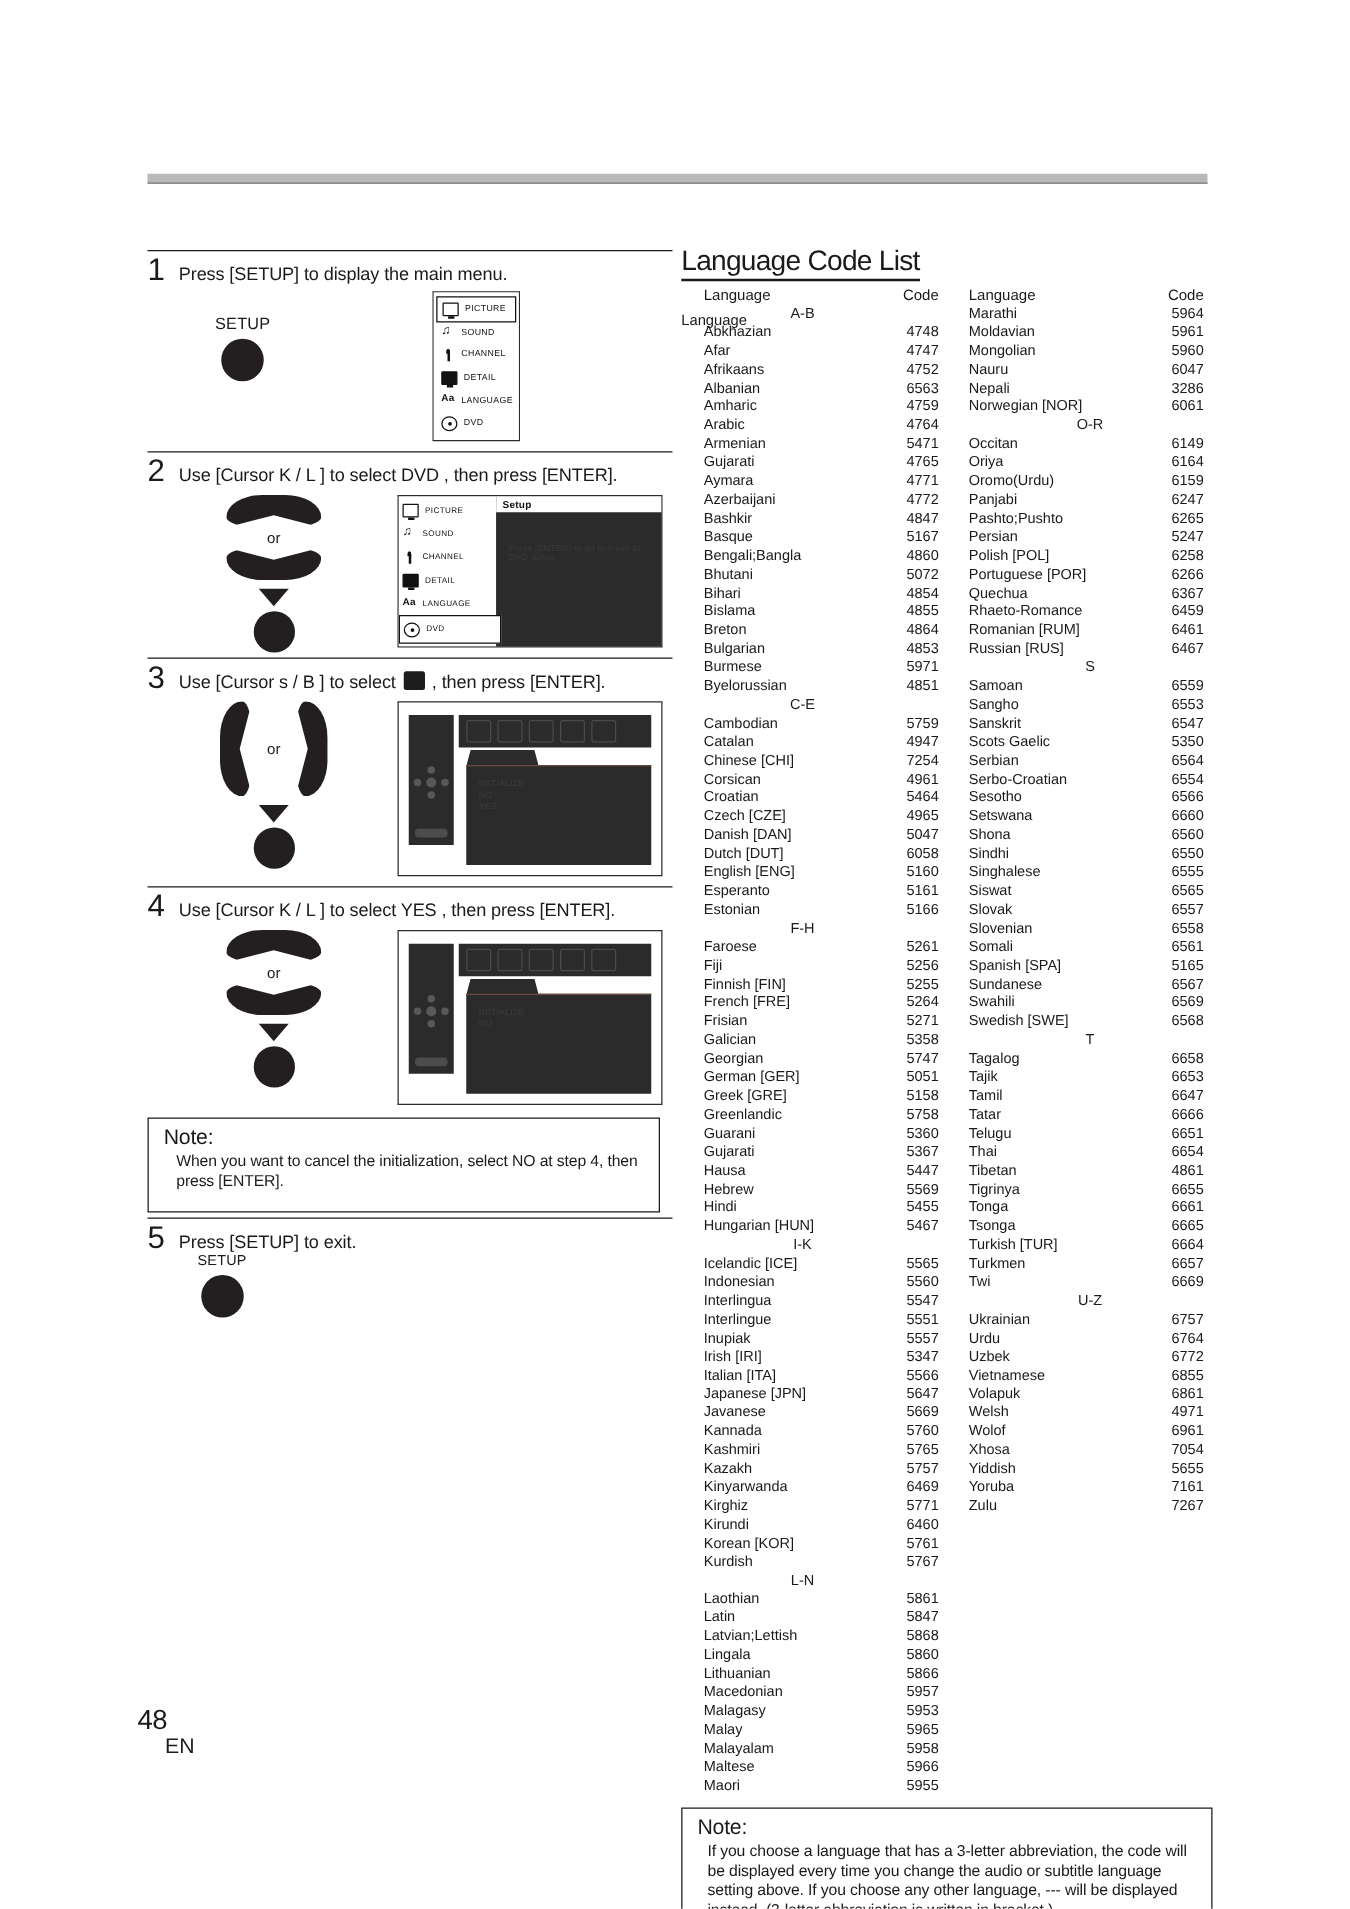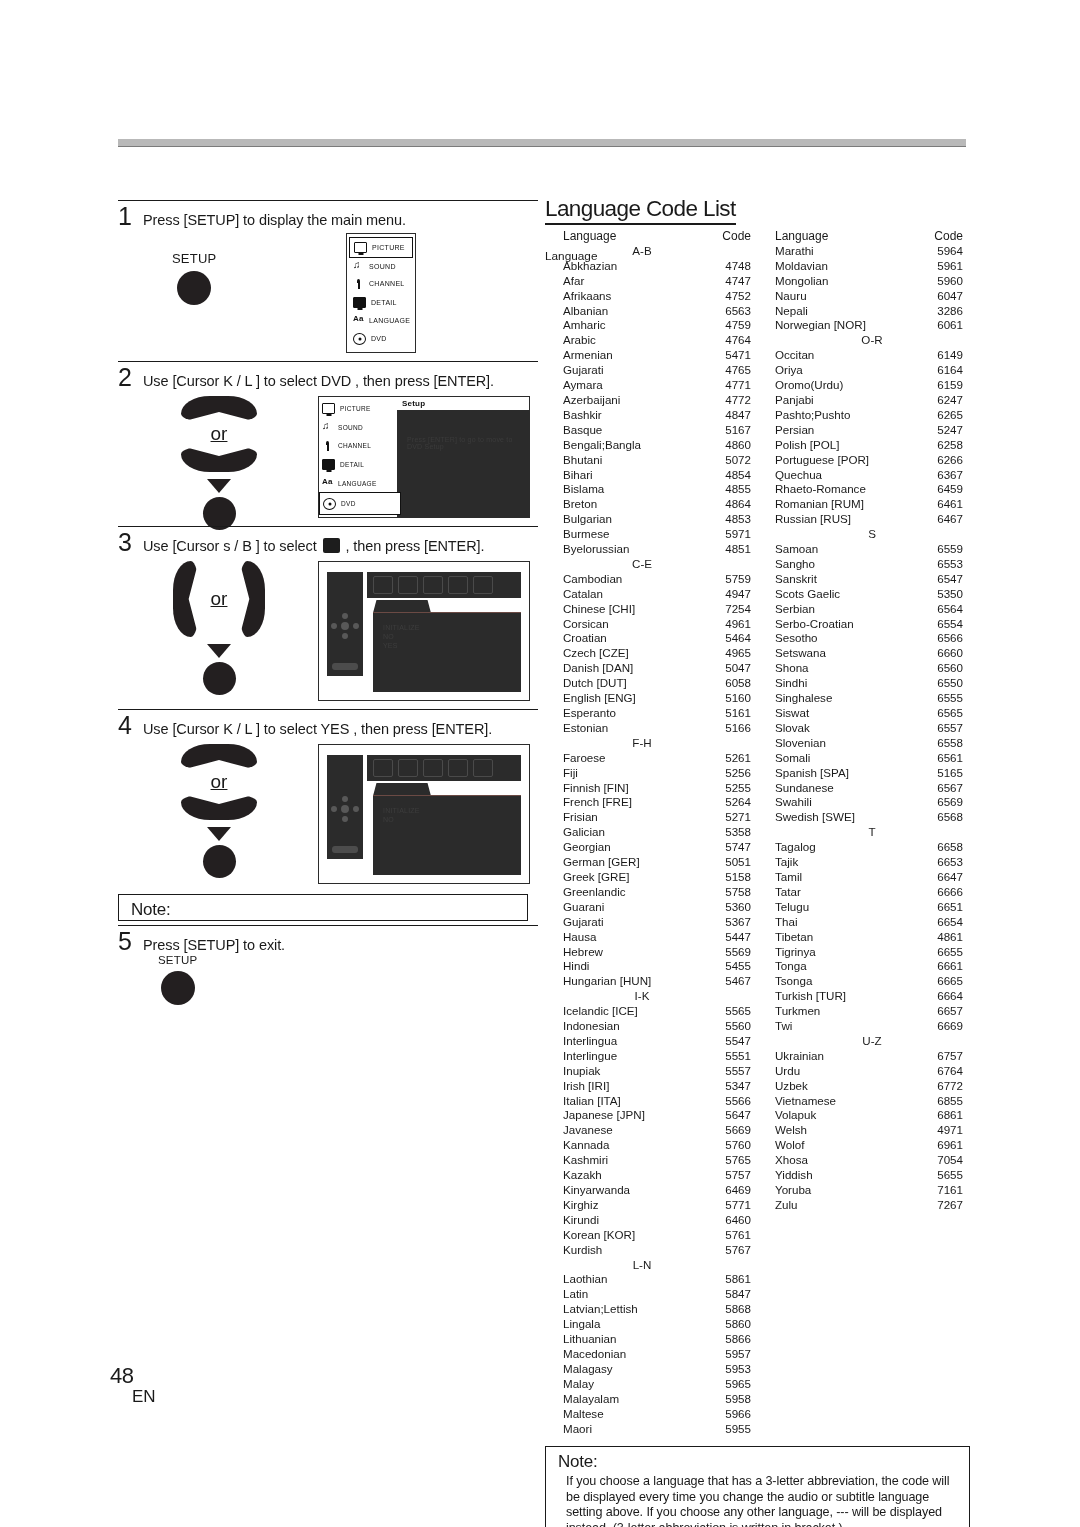--- a/index.html
+++ b/index.html
@@ -103,21 +103,21 @@
   #step1 .step-body { height: 128px; }
   #step5 .step-body { height: 62px; }
 
   
   .keys {
     position: absolute;
     left: 42px; top: 6px;
     width: 118px;
     text-align: center;
   }
-  .or-label { font-size: 19px; margin: 1px 0; text-decoration: underline; }
+  .or-label { font-size: 12px; margin: 1px 0; }
   .arc-up, .arc-dn {
     width: 76px; height: 26px;
     background: #231f20;
     margin: 0 auto;
   }
   .arc-up { border-radius: 50% 50% 46% 46% / 90% 90% 42% 42%;
             clip-path: polygon(0 0,100% 0,100% 100%,50% 62%,0 100%); }
   .arc-dn { border-radius: 46% 46% 50% 50% / 42% 42% 90% 90%;
             clip-path: polygon(0 0,50% 38%,100% 0,100% 100%,0 100%); }
   .arc-row { display: flex; justify-content: center; align-items: center; gap: 12px; }
@@ -264,21 +264,21 @@
     border-top: 1px solid #6b4a44;
     padding: 10px 0 0 10px;
   }
   .osd-dvd .panel .ln {
     font-size: 7px; color: #3d3d3d; line-height: 9px; letter-spacing: .2px;
   }
 
   
   .note-box {
     border: 1.2px solid #1a1a1a;
-    padding: 5px 10px 0 12px;
+    padding: 5px 10px 16px 12px;
     box-sizing: border-box;
   }
   .note-title { font-size: 17px; letter-spacing: -0.2px; }
   .note-body {
     font-size: 12.6px;
     line-height: 15.5px;
     margin-top: 2px;
     padding-left: 10px;
     letter-spacing: -0.1px;
   }
@@ -524,20 +524,21 @@
             <div class="ln">NO</div>
           </div>
         </div>
       </div>
     </div>
   </div>
 
   
   <div class="note-box" id="note-left">
     <div class="note-title">Note:</div>
+    <div class="note-body">When you want to cancel the initialization, select  NO  at step 4, then press [ENTER].</div>
   </div>
 
   
   <div class="step" id="step5">
     <div class="step-head">
       <span class="step-num">5</span>
       <span class="step-text">Press [SETUP] to exit.</span>
     </div>
     <div class="step-body">
       <div class="setup-key">

